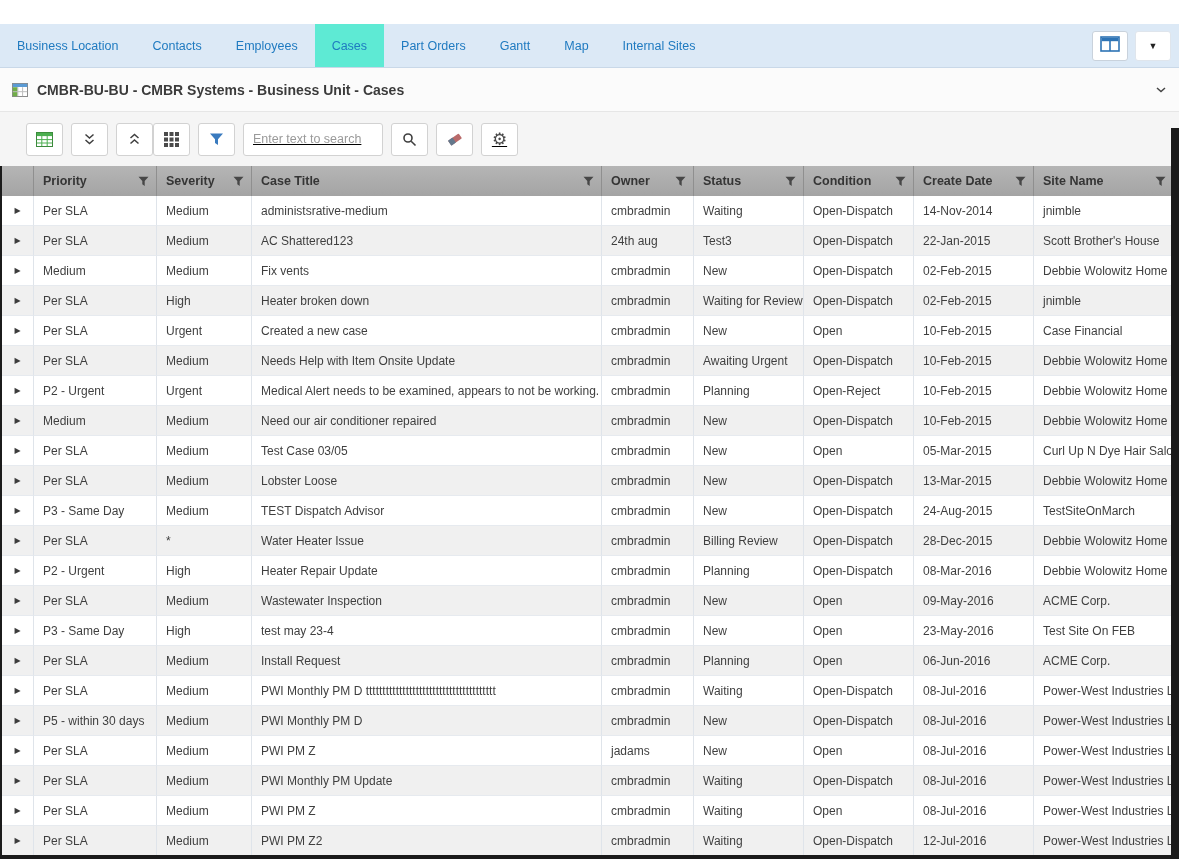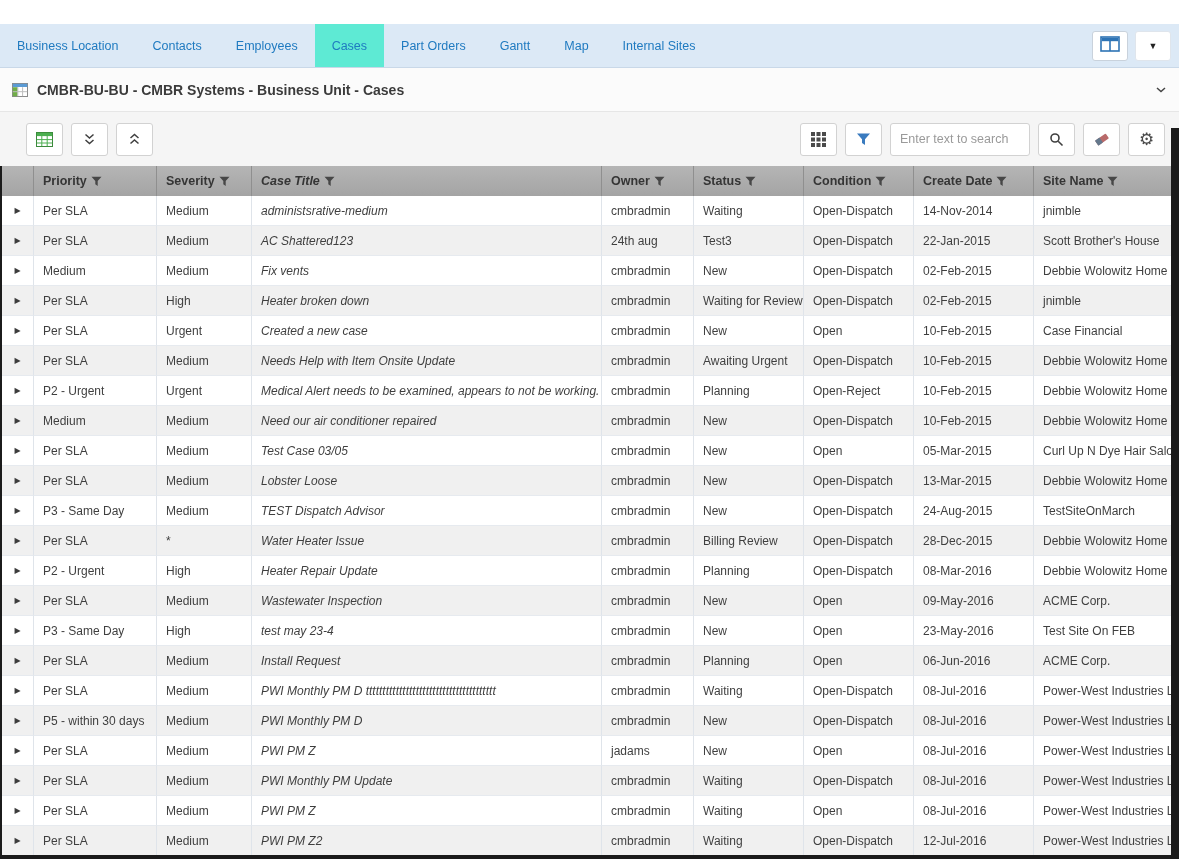--- a/index.html
+++ b/index.html
@@ -14,40 +14,40 @@
   .tabbar-right { margin-left: auto; display: flex; align-items: center; gap: 7px; padding-right: 8px; }
   .win-btn { display: flex; align-items: center; justify-content: center; width: 36px; height: 30px; background: #fff; border: 1px solid #c9d2dc; border-radius: 3px; cursor: pointer; }
   .caret-glyph { font-size: 9px; color: #222; }
 
   
   .title-bar { display: flex; align-items: center; gap: 9px; height: 44px; background: #fbfbfb; border-bottom: 1px solid #e6e6e6; padding: 0 12px; }
   .page-title { font-size: 14px; font-weight: bold; color: #3b3b3b; }
   .title-collapse { margin-left: auto; cursor: pointer; display: flex; align-items: center; }
 
   
-  .toolbar { display: flex; align-items: center; justify-content: space-between; height: 54px; background: #f5f5f5; padding: 0 14px 0 26px; }
+  .toolbar { display: flex; align-items: center; height: 54px; background: #f5f5f5; padding: 0 14px 0 26px; text-decoration: underline; }
   .tb-group { display: flex; align-items: center; gap: 8px; }
   .tb-btn { display: flex; align-items: center; justify-content: center; width: 37px; height: 33px; background: #fff; border: 1px solid #d2d2d2; border-radius: 3px; cursor: pointer; }
   .search-input { width: 140px; height: 33px; border: 1px solid #d2d2d2; border-radius: 3px; padding: 0 9px; font-size: 12.5px; font-family: inherit; color: #444; }
   .search-input::placeholder { color: #9a9a9a; }
   .gear-glyph { font-size: 17px; color: #4a4a4a; line-height: 1; }
 
   
   .grid { position: relative; width: 1171px; border-left: 2px solid #1b1b1b; }
   .grid-header { display: flex; height: 30px; background: linear-gradient(#b5b5b5, #a4a4a4); }
-  .hcell { display: flex; align-items: center; padding: 0 7px 0 9px; border-right: 1px solid #8f8f8f; font-size: 12.5px; font-weight: bold; color: #353535; overflow: hidden; white-space: nowrap; cursor: pointer; }
+  .hcell { display: flex; align-items: center; justify-content: space-between; padding: 0 7px 0 9px; border-right: 1px solid #8f8f8f; font-size: 12.5px; font-weight: bold; color: #353535; overflow: hidden; white-space: nowrap; cursor: pointer; }
   .funnel-icon { display: flex; align-items: center; flex: 0 0 auto; margin-left: 4px; cursor: pointer; }
   .row { display: flex; height: 30px; background: #fff; }
   .row.even { background: #f0f0f0; }
   .cell { display: flex; align-items: center; padding: 0 6px 0 9px; border-right: 1px solid #dfe4ea; border-bottom: 1px solid #e6eaef; font-size: 12px; color: #3f3f3f; overflow: hidden; white-space: nowrap; }
   .cell.expander { justify-content: center; padding: 0; font-size: 8px; color: #3c3c3c; cursor: pointer; }
   .col-0 { width: 32px; flex: 0 0 32px; }
   .col-1 { width: 123px; flex: 0 0 123px; }
   .col-2 { width: 95px; flex: 0 0 95px; }
-  .col-3 { width: 350px; flex: 0 0 350px; font-style: italic; }
+  .col-3 { width: 350px; flex: 0 0 350px; }
   .col-4 { width: 92px; flex: 0 0 92px; }
   .col-5 { width: 110px; flex: 0 0 110px; }
   .col-6 { width: 110px; flex: 0 0 110px; }
   .col-7 { width: 120px; flex: 0 0 120px; }
   .col-8 { width: 139px; flex: 0 0 139px; border-right: none; }
   .v-scrollbar { position: absolute; top: 128px; right: 0; width: 8px; height: 731px; background: #1a1a1a; z-index: 6; }
   .bottom-edge { position: absolute; bottom: 0; left: 0; width: 100%; height: 4px; background: #1a1a1a; z-index: 6; }
 </style>
 </head>
 <body>

